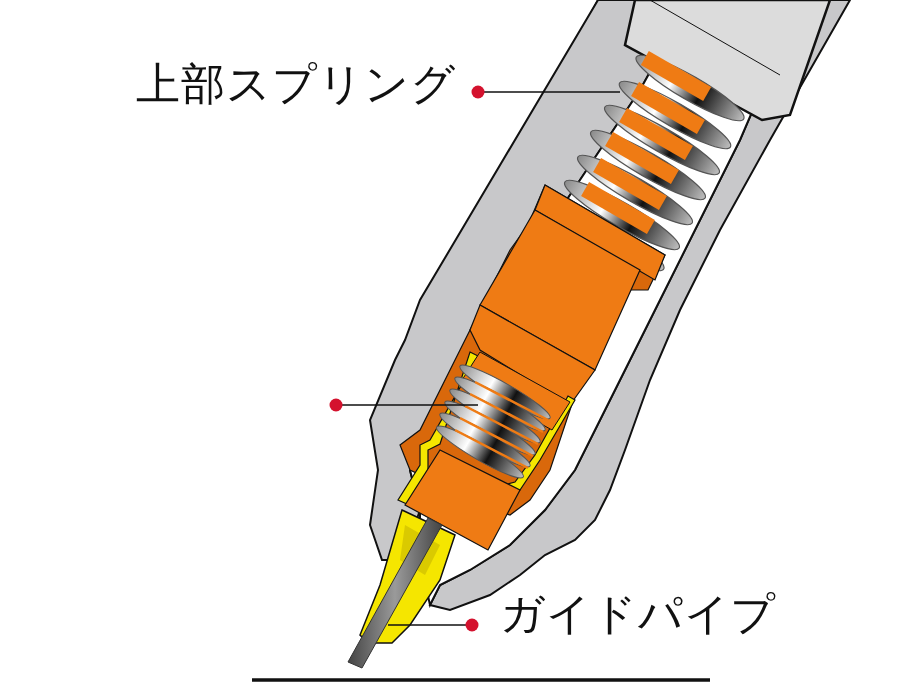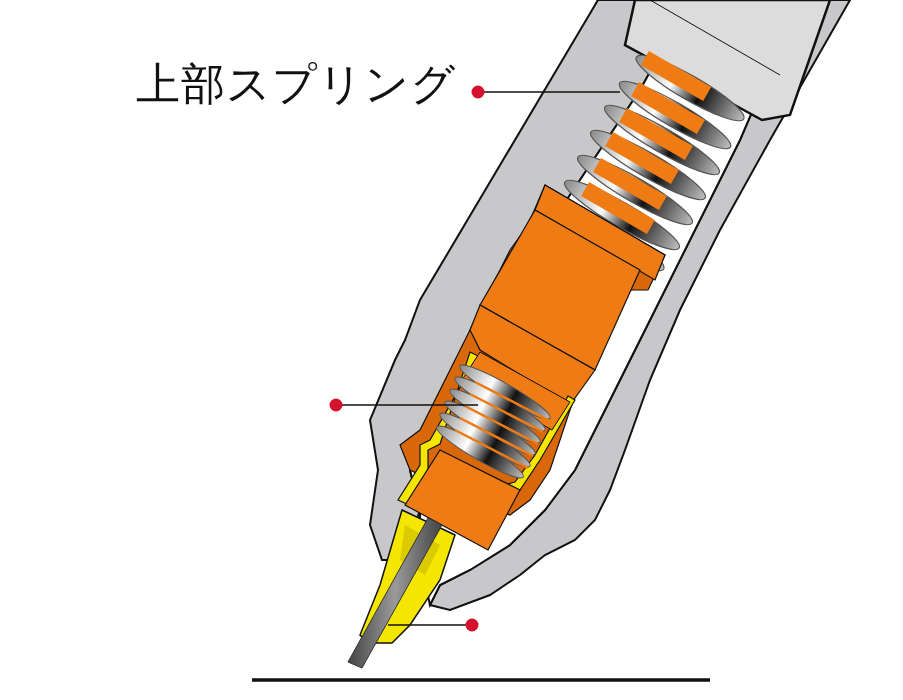--- a/index.html
+++ b/index.html
@@ -123,13 +123,14 @@
       <line x1="336" y1="405" x2="478" y2="405" stroke="#111" stroke-width="1.3"></line>
       <circle cx="336" cy="405" r="6.5" fill="#d4122e"></circle>
     </g>
     <g>
       <line x1="388" y1="625" x2="472" y2="625" stroke="#111" stroke-width="1.3"></line>
       <circle cx="472" cy="625" r="6.5" fill="#d4122e"></circle>
     </g>
   </svg>
 
   <div id="label-upper" class="label">上部スプリング</div>
+  <div id="label-guide" class="label">ガイドパイプ</div>
 </div>
 
 </body></html>

